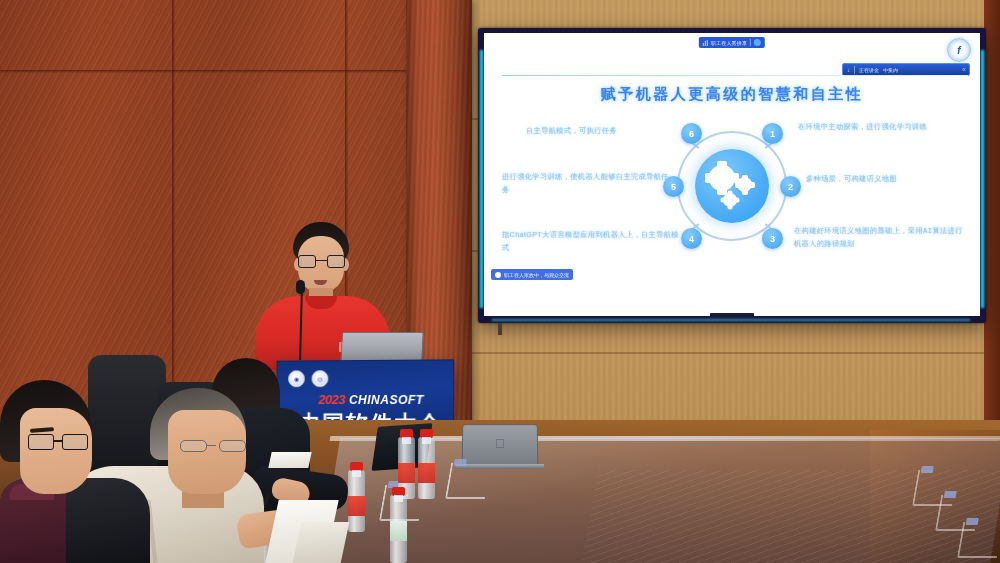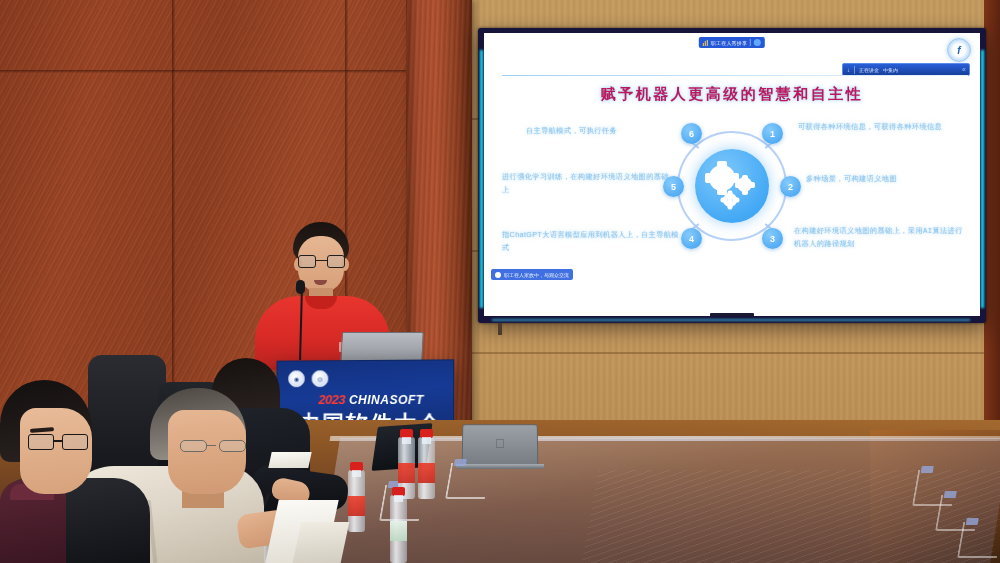--- a/index.html
+++ b/index.html
@@ -129,21 +129,21 @@
   .sq-icon .front { position: absolute; left: 7px; top: 7px; width: 16px; height: 16px; border-radius: 4px; background: linear-gradient(145deg, #6fc2fb, #3da0f2); }
   .slide-title { font-size: 13px; color: #3f4f63; letter-spacing: 2px; font-weight: 500; }
   .slide-rule {
     position: absolute; left: 18px; top: 42px; width: 466px; height: 1px;
     background: linear-gradient(90deg, #9fcef5, #cfe6f9 55%, #e8f3fc);
   }
 
   .slide-heading {
     position: absolute; left: 0; right: 0; top: 52px; text-align: center;
     font-size: 15px; letter-spacing: 2.5px; font-weight: 600;
-    color: #be185d;
+    color: #3b82f6;
     text-shadow: 0 0 3px rgba(150,205,240,.9), 0 0 7px rgba(150,205,240,.55);
     filter: blur(.4px);
   }
 
   
   .diagram { position: absolute; left: 50%; top: 82px; transform: translateX(-50%); width: 142px; height: 142px; }
   .diagram-ring {
     position: absolute; left: 16px; top: 16px; width: 110px; height: 110px;
     border-radius: 50%; border: 2px solid #a9c9f5; opacity: .85;
   }
@@ -514,24 +514,24 @@
           <span>正在讲金</span>
           <span>中集内</span>
           <span class="livebar-right">«</span>
         </div>
 
         <div class="slide-rule"></div>
 
         <div class="slide-heading">赋予机器人更高级的智慧和自主性</div>
 
         <div class="slide-note note-l1">自主导航模式，可执行任务</div>
-        <div class="slide-note note-l2">进行强化学习训练，在构建好环境语义地图的基础上</div>
+        <div class="slide-note note-l2">进行强化学习训练，使机器人能够自主完成导航任务</div>
         <div class="slide-note note-l3">指ChatGPT大语言模型应用到机器人上，自主导航模式</div>
 
-        <div class="slide-note note-r1">可获得各种环境信息，可获得各种环境信息</div>
+        <div class="slide-note note-r1">在环境中主动探索，进行强化学习训练</div>
         <div class="slide-note note-r2">多种场景，可构建语义地图</div>
         <div class="slide-note note-r3">在构建好环境语义地图的基础上，采用AI算法进行机器人的路径规划</div>
 
         <div class="diagram">
           <div class="diagram-ring"></div>
 
           <div class="node-spoke" style="left:102px; top:26px; width:20px; transform:rotate(-38deg);"></div>
           <div class="node-spoke" style="left:20px;  top:26px; width:20px; transform:rotate(38deg);"></div>
           <div class="node-spoke" style="left:102px; top:114px; width:20px; transform:rotate(38deg);"></div>
           <div class="node-spoke" style="left:20px;  top:114px; width:20px; transform:rotate(-38deg);"></div>

